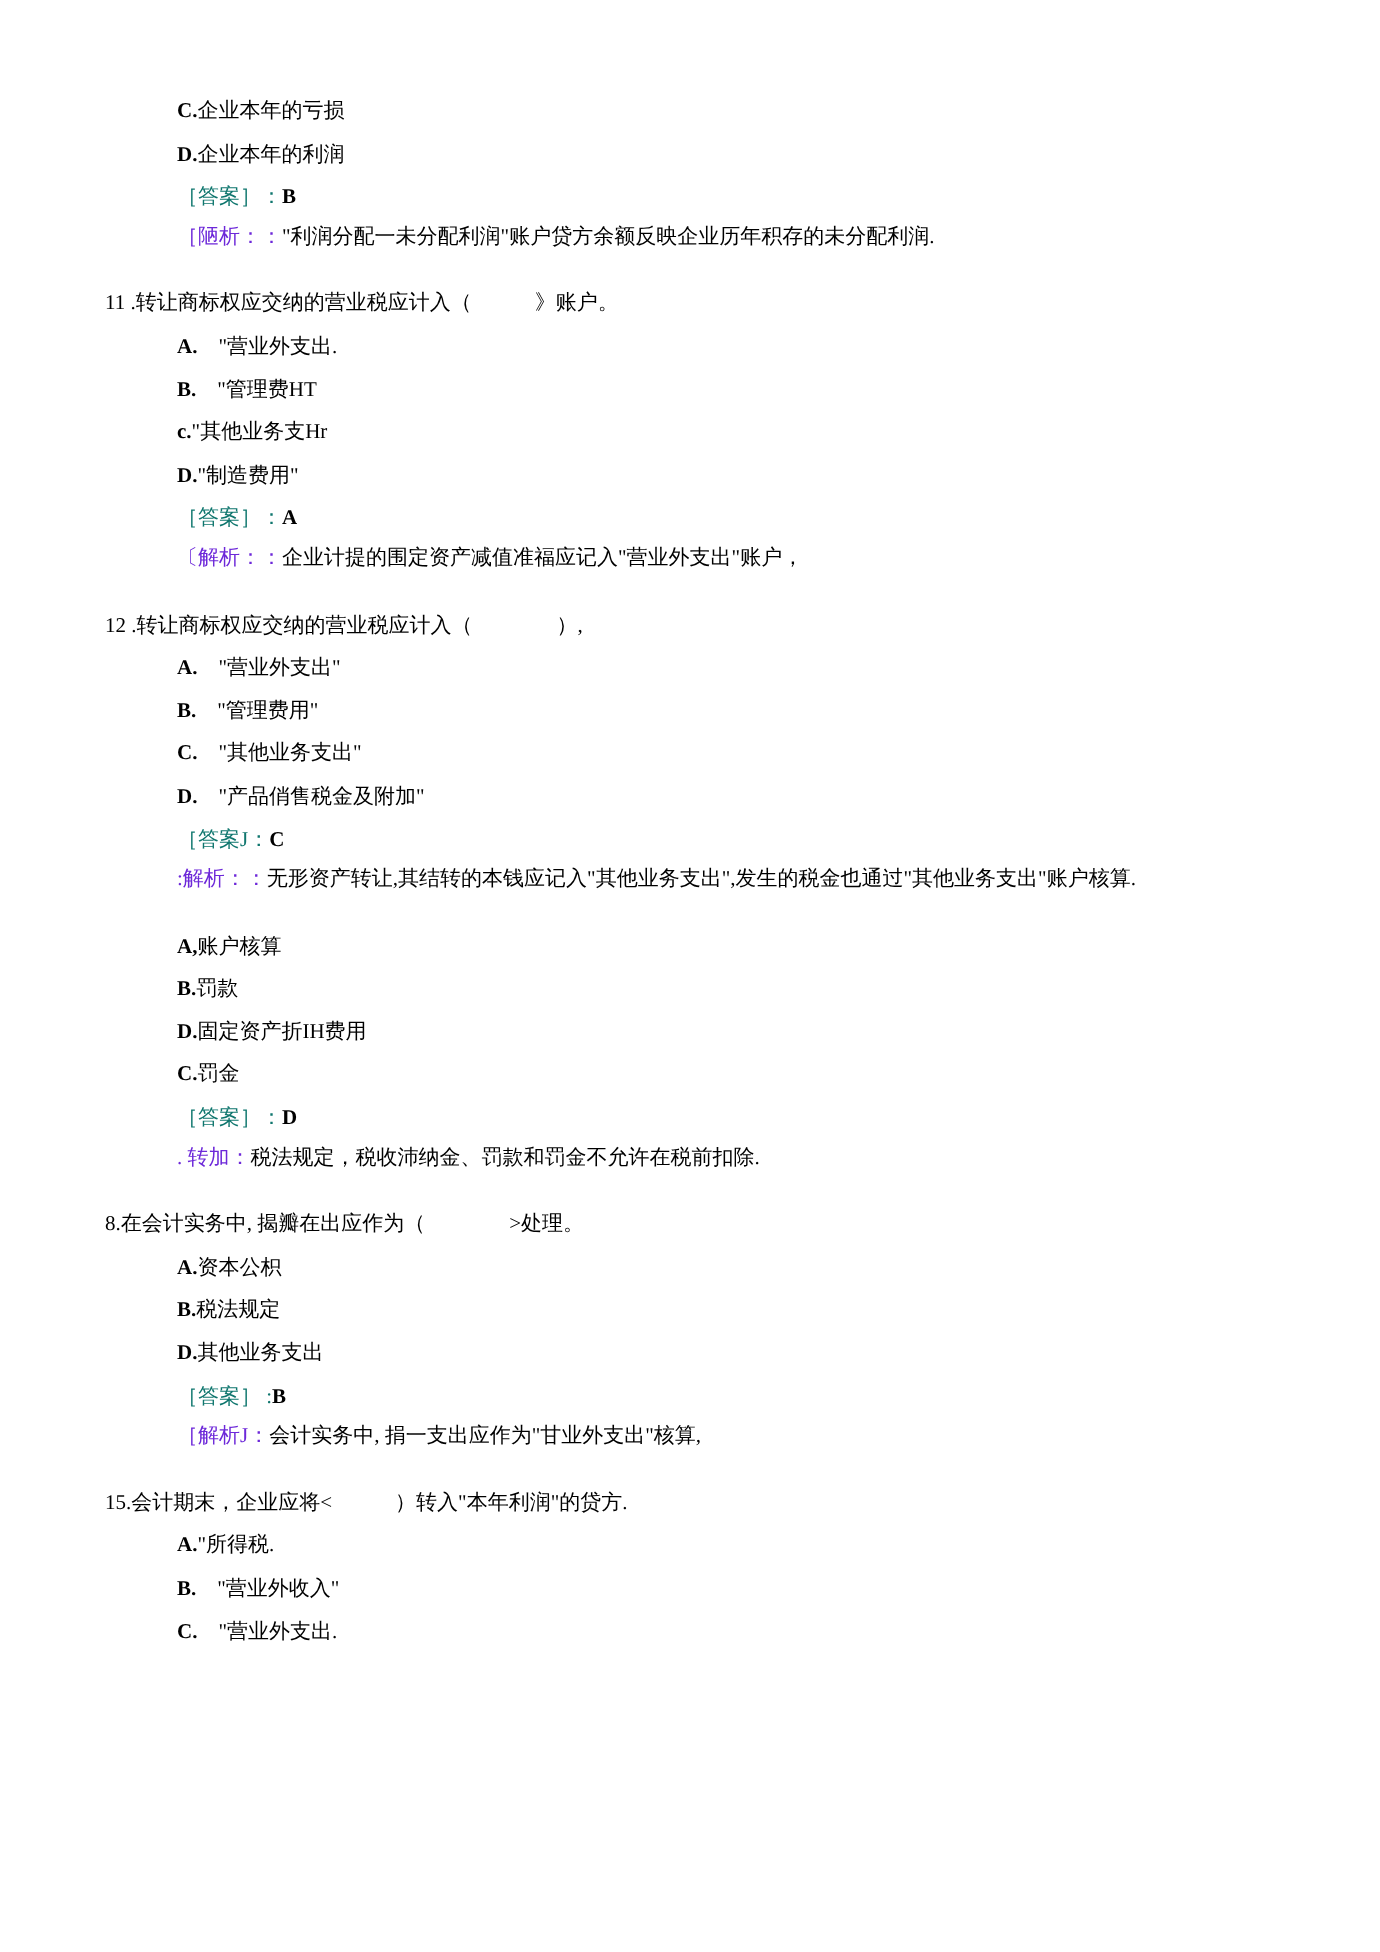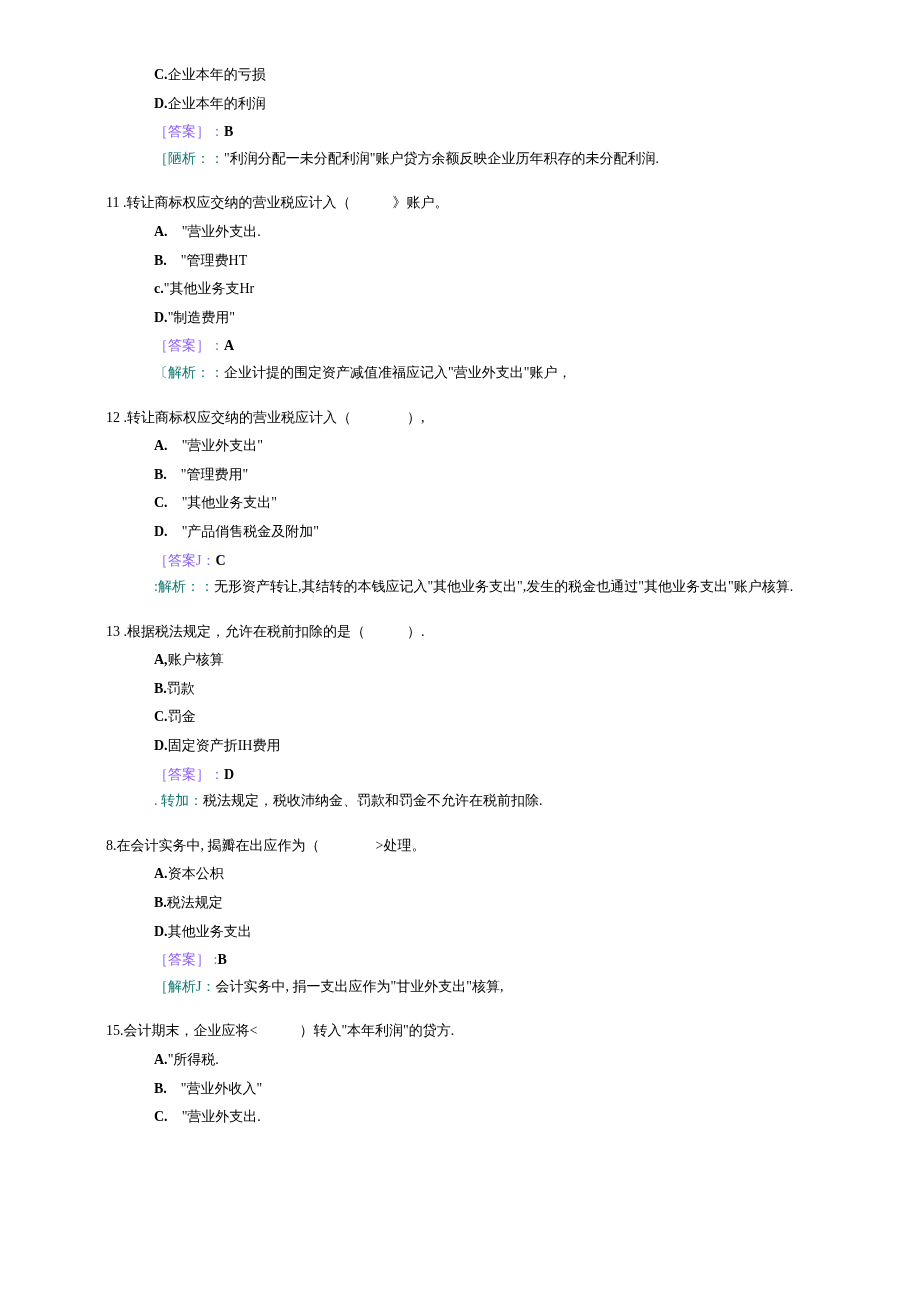--- a/index.html
+++ b/index.html
@@ -6,31 +6,31 @@
     font-family: "SimSun", "宋体", serif;
     font-size: 14px;
     line-height: 1.9;
     color: #000;
     background: #fff;
     margin: 0;
     padding: 60px 70px;
     width: 920px;
     box-sizing: border-box;
   }
-  .q-block { margin-bottom: 18px; margin-left: 36px; }
+  .q-block { margin-bottom: 18px; }
   .q-stem { margin-left: 0; }
   .q-stem .num { font-weight: normal; }
   .opts { margin-left: 48px; }
   .opts div { margin: 2px 0; }
   .opt-label { font-weight: bold; }
   .answer { margin-left: 48px; }
-  .answer .lb { color: #8b5cf6; }
+  .answer .lb { color: #0f766e; }
   .answer .val { font-weight: bold; }
   .analysis { margin-left: 48px; }
-  .analysis .lb { color: #0f766e; }
+  .analysis .lb { color: #6d28d9; }
   .bold { font-weight: bold; }
 </style>
 </head>
 <body>
 
 <div class="q-block">
   <div class="opts">
     <div><span class="opt-label">C.</span><span>企业本年的亏损</span></div>
     <div><span class="opt-label">D.</span><span>企业本年的利润</span></div>
   </div>
@@ -56,26 +56,25 @@
     <div><span class="opt-label">A.</span><span>　"营业外支出"</span></div>
     <div><span class="opt-label">B.</span><span>　"管理费用"</span></div>
     <div><span class="opt-label">C.</span><span>　"其他业务支出"</span></div>
     <div><span class="opt-label">D.</span><span>　"产品俏售税金及附加"</span></div>
   </div>
   <div class="answer"><span class="lb">［答案J：</span><span class="val">C</span></div>
   <div class="analysis"><span class="lb">:解析：：</span><span>无形资产转让,其结转的本钱应记入"其他业务支出",发生的税金也通过"其他业务支出"账户核算.</span></div>
 </div>
 
 <div class="q-block">
-  <div class="q-stem"><span class="num bold">13</span><span> .根据税法规定，允许在税前扣除的是（　　　）.</span></div>
   <div class="opts">
     <div><span class="opt-label">A,</span><span>账户核算</span></div>
     <div><span class="opt-label">B.</span><span>罚款</span></div>
+    <div><span class="opt-label">D.</span><span>固定资产折IH费用</span></div>
     <div><span class="opt-label">C.</span><span>罚金</span></div>
-    <div><span class="opt-label">D.</span><span>固定资产折IH费用</span></div>
   </div>
   <div class="answer"><span class="lb">［答案］：</span><span class="val">D</span></div>
   <div class="analysis"><span class="lb">. 转加：</span><span>税法规定，税收沛纳金、罚款和罚金不允许在税前扣除.</span></div>
 </div>
 
 <div class="q-block">
   <div class="q-stem"><span class="num bold">8.</span><span>在会计实务中, 揭瓣在出应作为（　　　　&gt;处理。</span></div>
   <div class="opts">
     <div><span class="opt-label">A.</span><span>资本公枳</span></div>
     <div><span class="opt-label">B.</span><span>税法规定</span></div>

